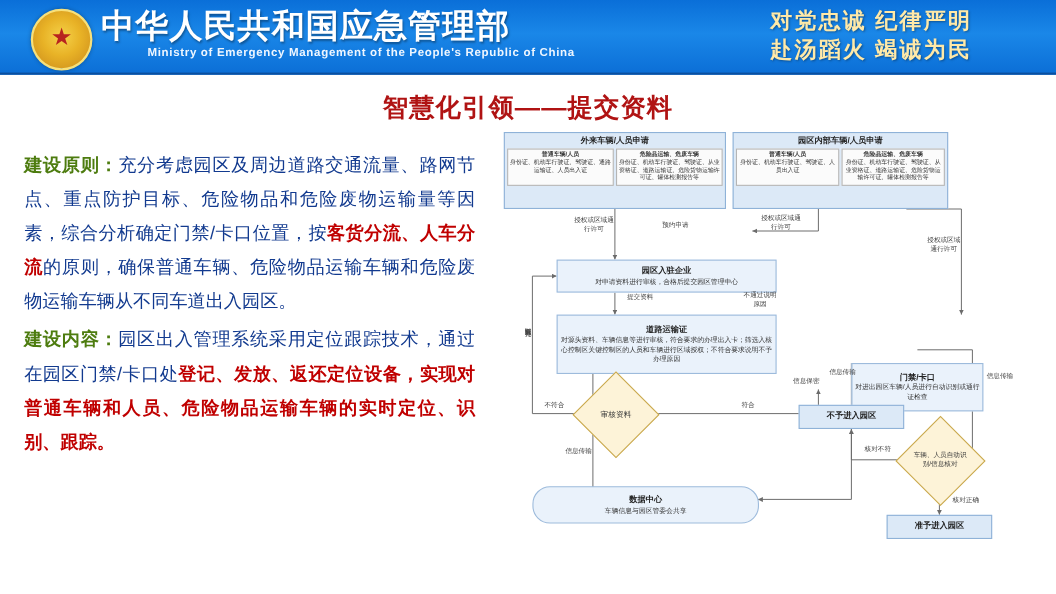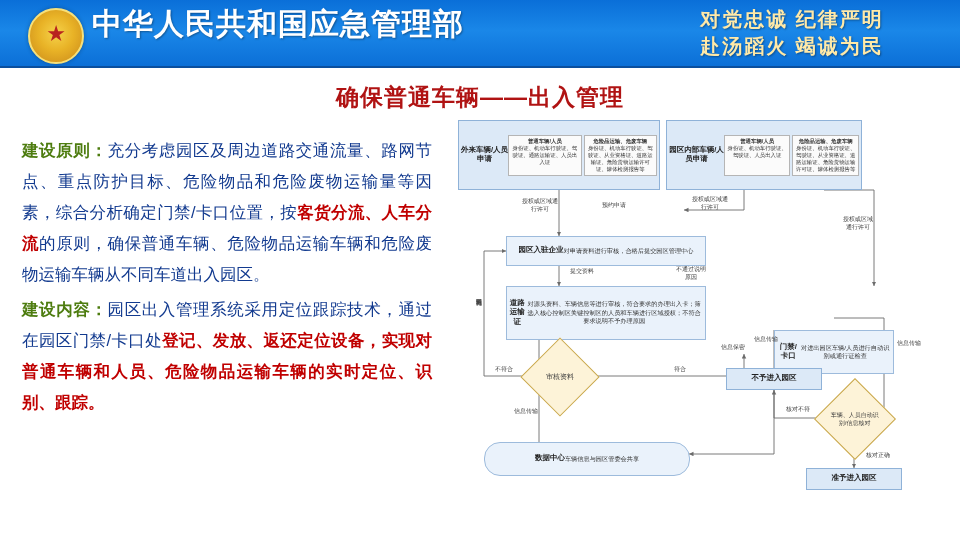--- a/index.html
+++ b/index.html
@@ -70,21 +70,21 @@
     position:absolute; left:444px; top:118px; width:508px; height:400px;
   }
   .diagram svg { position:absolute; left:0; top:0; }
 
   .node {
     position:absolute; box-sizing:border-box;
     border:1px solid #9a9a9a;
     background:#ffffff;
     font-size:7px; color:#222;
     text-align:center;
-    display:flex; flex-direction:row; align-items:center; justify-content:flex-start;
+    display:flex; flex-direction:column; align-items:center; justify-content:flex-start;
     padding:2px 2px;
     line-height:9.5px;
   }
   .node .ttl { font-weight:bold; font-size:7.5px; margin-bottom:2px; }
   .node .bd  { font-size:6.2px; color:#333; line-height:8.5px; }
   .blue { background:#dce9f7; border-color:#8fb2d8; }
   .lightblue { background:#eaf2fb; border-color:#9dbbdc; }
   .inner-row { display:flex; gap:2px; width:100%; justify-content:center; }
   .inner-box {
     border:1px solid #b5b5b5; background:#fbfbfb;
@@ -106,28 +106,29 @@
   .vtext { writing-mode:vertical-rl; text-orientation:upright; letter-spacing:0px; }
 </style>
 </head>
 <body>
 
 <div class="banner">
   <div class="banner-emblem">
     <div class="star">★</div>
   </div>
   <div class="banner-title">中华人民共和国应急管理部</div>
+  <div class="banner-sub">Ministry of Emergency Management of the People's Republic of China</div>
   <div class="banner-slogan">
     <div>对党忠诚  纪律严明</div>
     <div>赴汤蹈火  竭诚为民</div>
   </div>
   <div class="banner-rule"></div>
 </div>
 
-<div class="slide-title">确保普通车辆——出入管理</div>
+<div class="slide-title">智慧化引领——提交资料</div>
 
 <div class="left-col">
   <p class="para">
     <span class="lbl">建设原则：</span><span>充分考虑园区及周边道路交通流量、路网节点、重点防护目标、危险物品和危险废物运输量等因素，综合分析确定门禁/卡口位置，按</span><span class="hl">客货分流、人车分流</span><span>的原则，确保普通车辆、危险物品运输车辆和危险废物运输车辆从不同车道出入园区。</span>
   </p>
   <p class="para">
     <span class="lbl">建设内容：</span><span>园区出入管理系统采用定位跟踪技术，通过在园区门禁/卡口处</span><span class="hl">登记、发放、返还定位设备，实现对普通车辆和人员、危险物品运输车辆的实时定位、识别、跟踪。</span>
   </p>
 </div>
 

